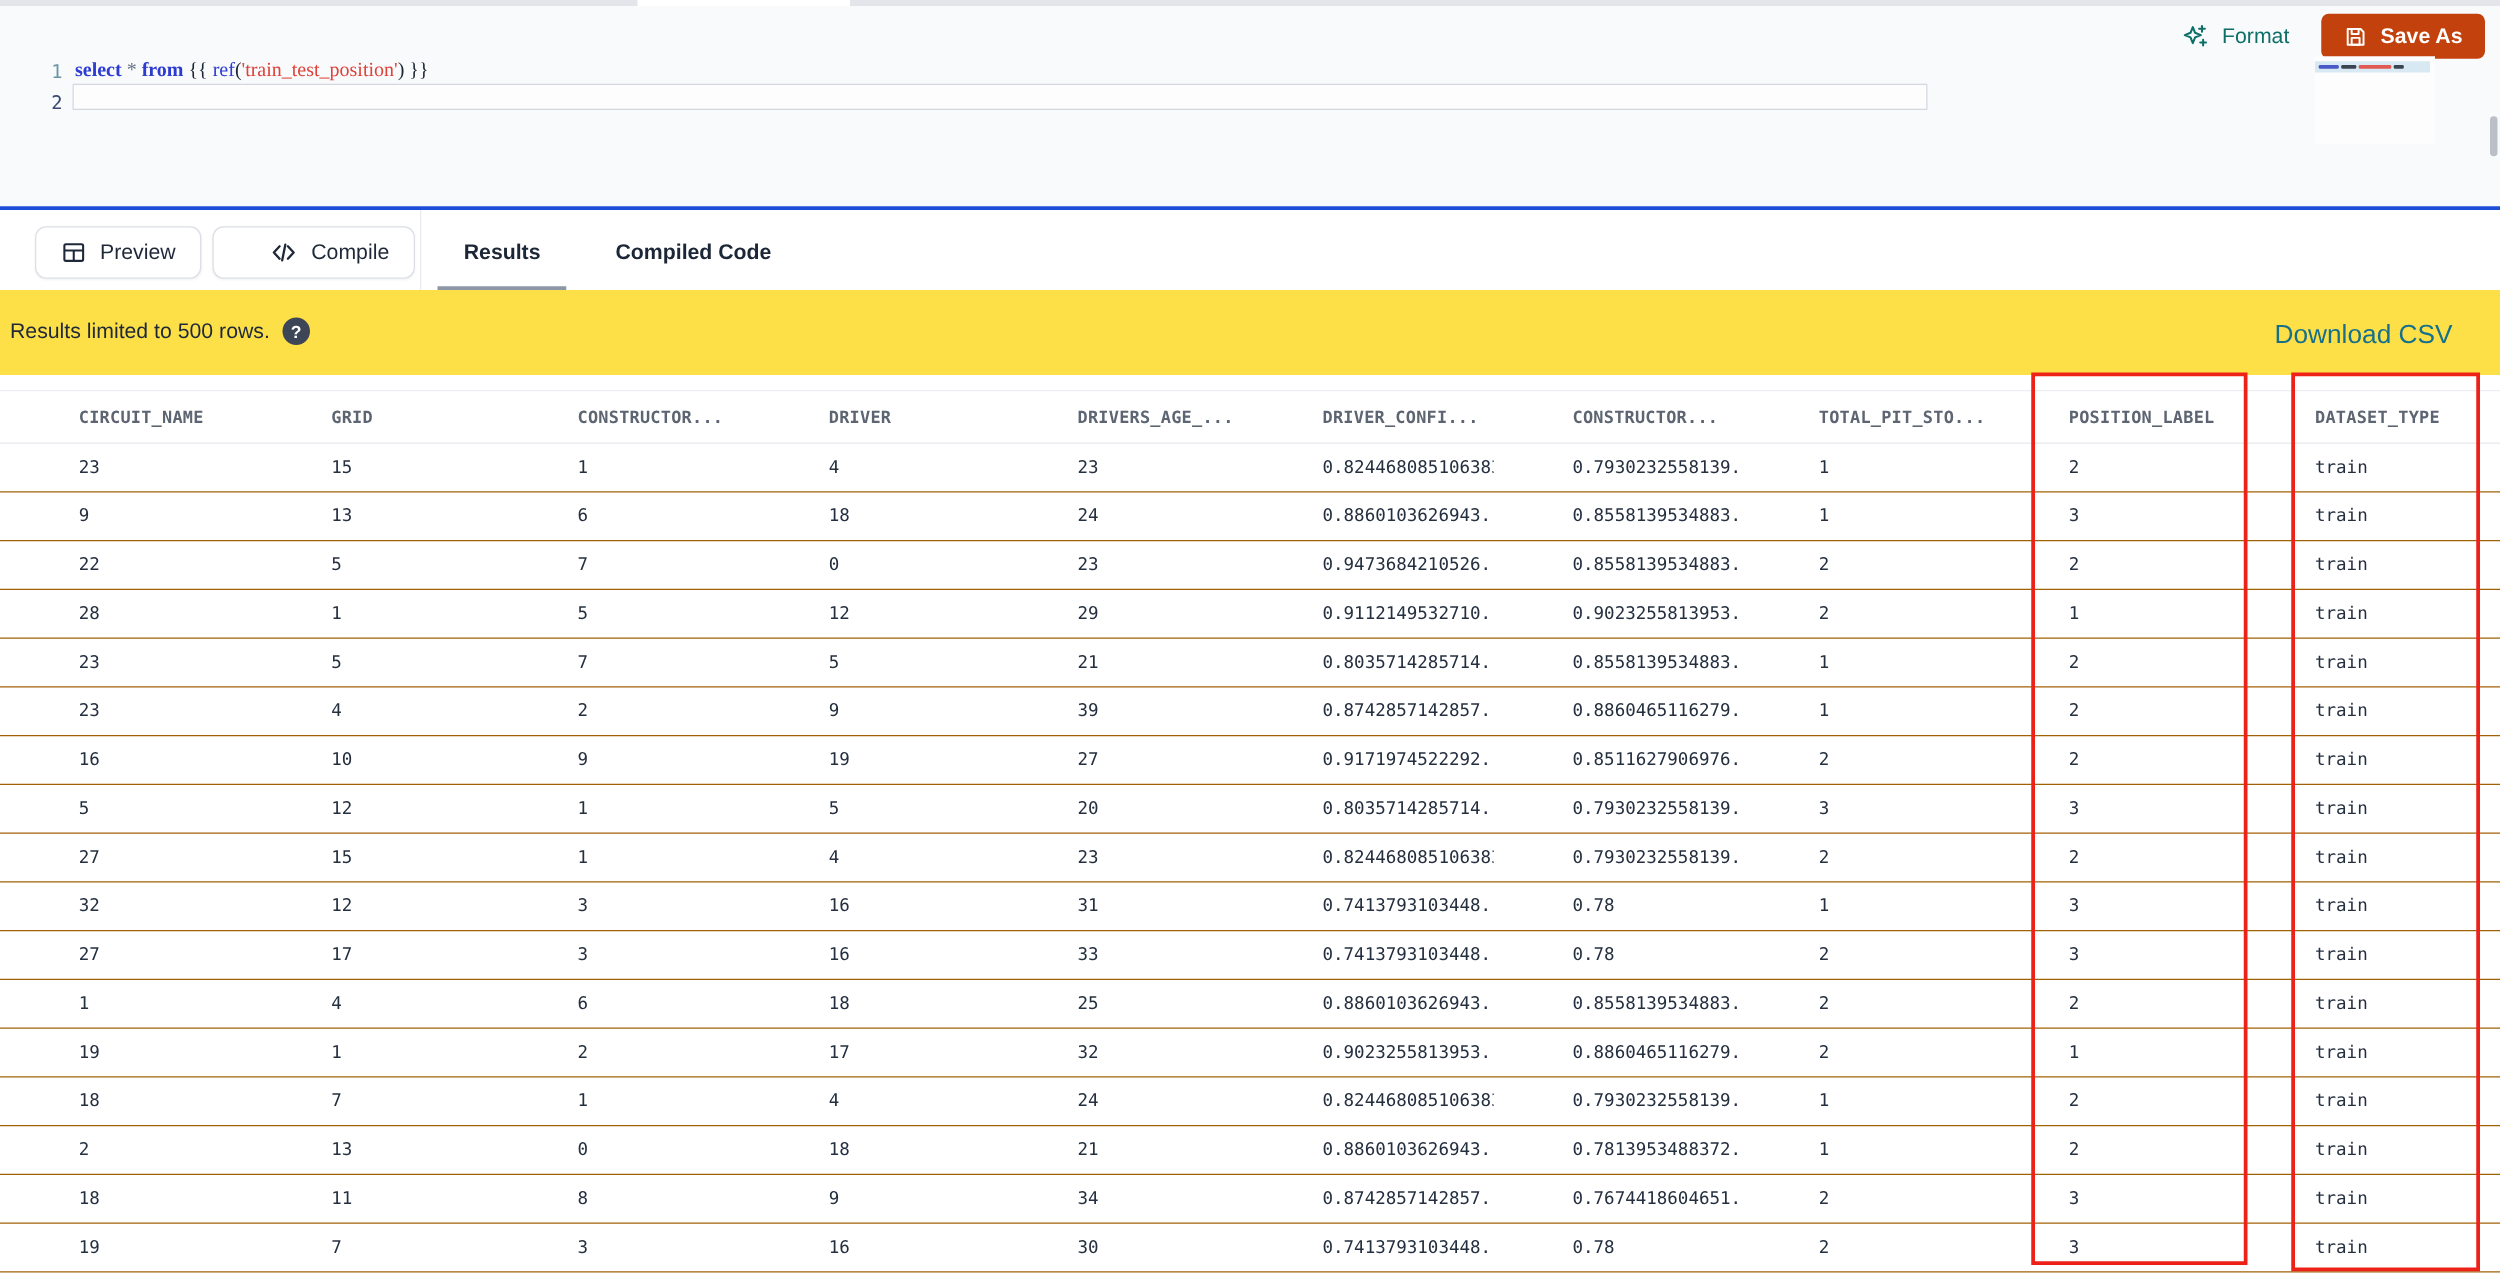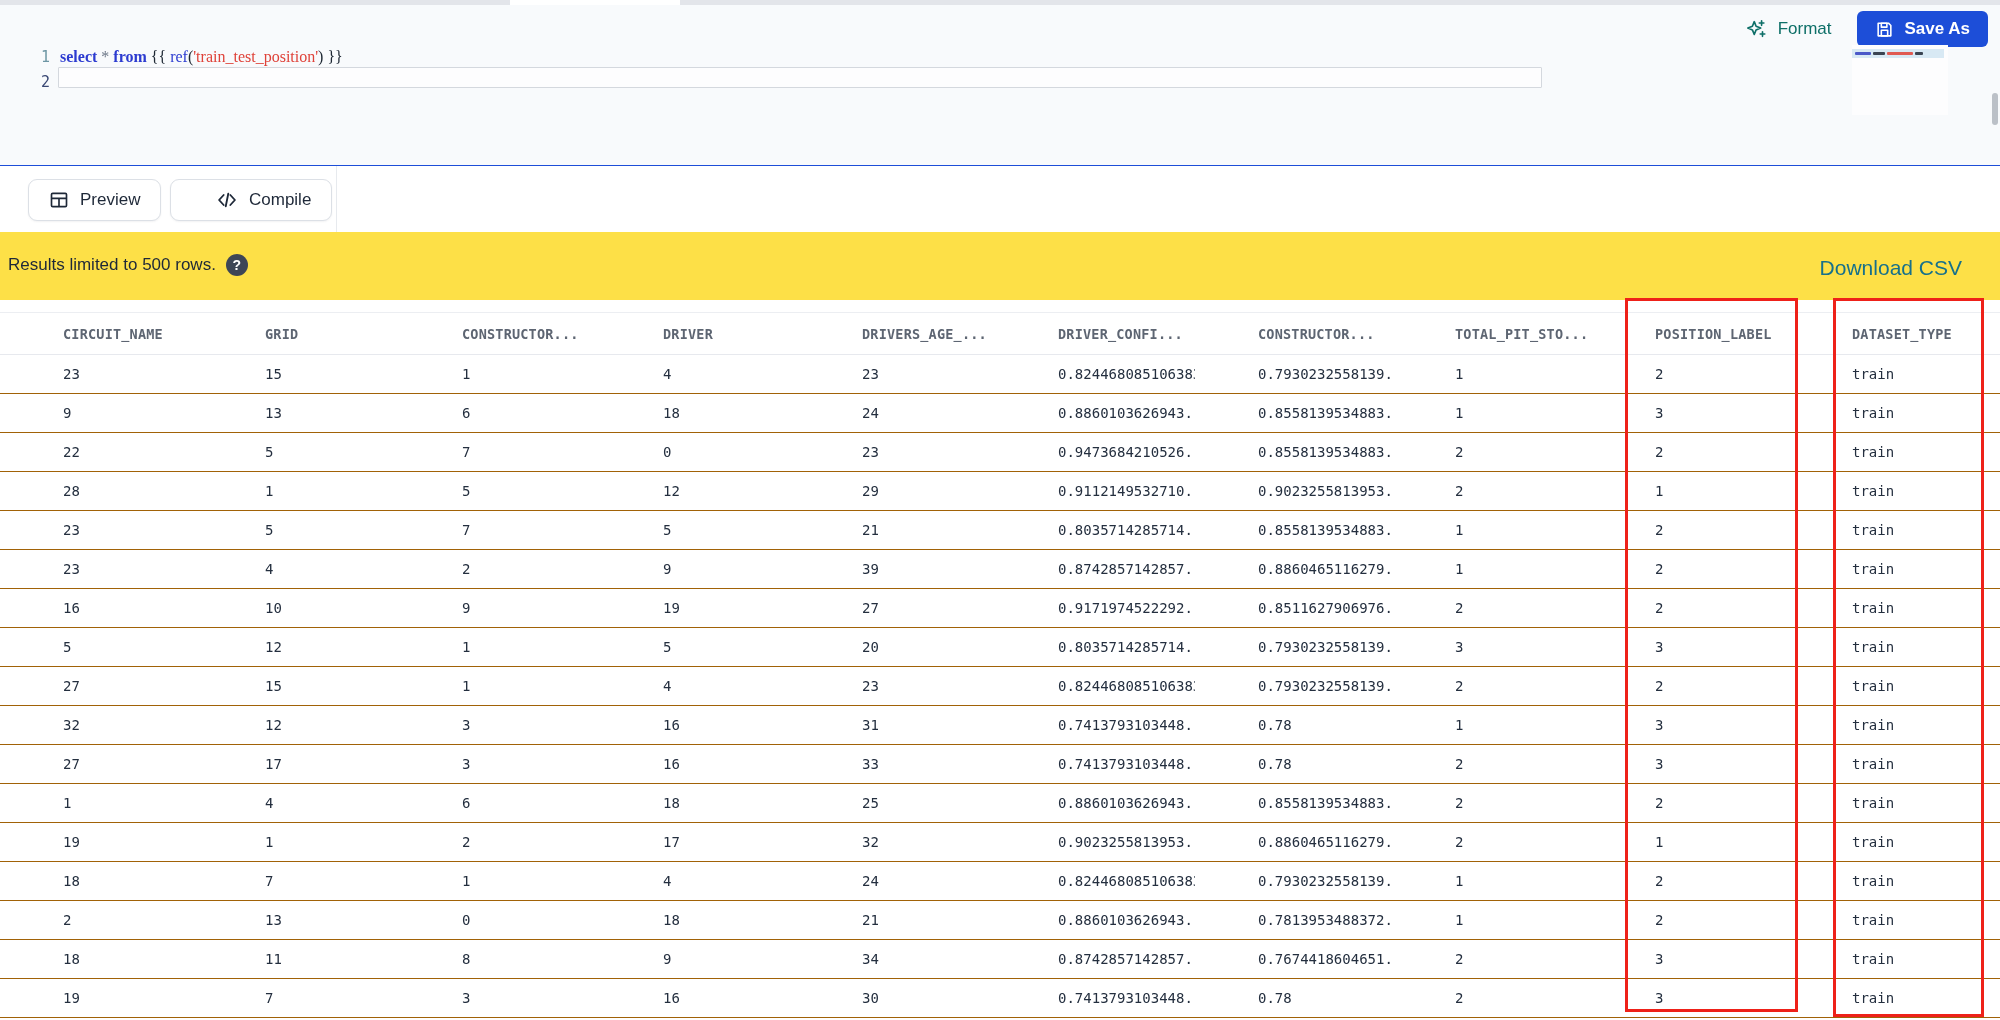--- a/index.html
+++ b/index.html
@@ -11,21 +11,21 @@
   .topstrip { position:absolute; top:0; left:0; width:2000px; height:5px; background:#fff; }
   .topstrip .seg { position:absolute; top:0; height:5px; background:#e3e5ea; }
   .seg.left { left:0; width:510px; }
   .seg.right { left:680px; width:1320px; }
 
   
   .editor { position:absolute; top:5px; left:0; width:2000px; height:160px; background:#f8fafc;padding-left:16px; }
   .editor-actions { position:absolute; top:6px; right:12px; display:flex; align-items:center; gap:26px; }
   .format-btn { display:flex; align-items:center; gap:10px; color:#0e6f68; font-size:17px; cursor:pointer; }
   .format-btn svg { display:block; }
-  .saveas-btn { display:flex; align-items:center; gap:10px; background:#1d4ed8; color:#fff;
+  .saveas-btn { display:flex; align-items:center; gap:10px; background:#c2410c; color:#fff;
                 border:none; border-radius:6px; height:36px; padding:0 18px; font-size:17px;
                 font-weight:700; font-family:"Liberation Sans",sans-serif; cursor:pointer; }
   .gutter { position:absolute; left:24px; top:40px; width:26px; text-align:right;
             font-family:"DejaVu Sans Mono", monospace; font-size:15px; line-height:25px; }
   .ln1 { color:#6d96a4; }
   .ln2 { color:#3a4874; }
   .codeline { position:absolute; left:60px; top:42px; font-family:Liberation Serif, serif;
               font-size:16px; line-height:20px; white-space:pre; }
   .tok-keyword { color:#2c3bd0; font-weight:700; }
   .tok-operator { color:#6c7787; }
@@ -36,21 +36,21 @@
   .line2-box { position:absolute; left:58px; top:62px; width:1484px; height:21px;
                background:#fdfdfe; border:1px solid #d4d8de; border-radius:1px; }
   .minimap { position:absolute; left:1852px; top:40px; width:96px; height:70px; background:#fdfdfe; }
   .minimap .hl { position:absolute; left:0; top:4px; width:92px; height:9px; background:#d8e9f4; }
   .minimap .mseg { position:absolute; top:7px; height:3px; border-radius:1px; }
   .scroll-thumb { position:absolute; left:1992px; top:88px; width:6px; height:32px;
                   background:#9aa1ab; border-radius:3px; opacity:.65; }
 
   
   .toolbar { position:absolute; top:165px; left:0; width:2000px; height:67px; background:#fff;
-             border-top:1px solid #1d4ed8; }
+             border-top:3px solid #1d4ed8; }
   .tool-btn { position:absolute; top:13px; height:42px; display:flex; align-items:center; gap:11px;
               background:#fff; border:1px solid #dce0e6; border-radius:9px; padding:0 20px;
               font-size:17px; font-weight:500; color:#1e2838; font-family:"Liberation Sans",sans-serif;
               box-shadow:0 1px 2px rgba(30,40,56,.06); cursor:pointer; }
   .preview-btn { left:28px; }
   .compile-btn { left:170px;padding-left:45px; }
   .tool-divider { position:absolute; left:336px; top:0; width:1px; height:67px; background:#e7eaee; }
   .tabs { position:absolute; left:350px; top:0; height:67px; display:flex; gap:18px; }
   .tab { position:relative; height:67px; display:flex; align-items:center; padding:0 21px;
          font-size:17px; font-weight:600; color:#1b2636; cursor:pointer; }
@@ -141,20 +141,24 @@
     </button>
     <button class="tool-btn compile-btn">
       <svg width="22" height="20" viewBox="0 0 24 24" fill="none" stroke="#1e2838" stroke-width="2.2" stroke-linecap="round" stroke-linejoin="round">
         <path d="M8 6 L2.5 12 L8 18"></path>
         <path d="M16 6 L21.5 12 L16 18"></path>
         <path d="M13.5 4.5 L10.5 19.5"></path>
       </svg>
       <span>Compile</span>
     </button>
     <div class="tool-divider"></div>
+    <div class="tabs" id="tabs">
+        <div class="tab active">Results</div>
+        <div class="tab">Compiled Code</div>
+      </div>
   </div>
 
   <div class="results-bar">
     <div class="results-info">
       <span>Results limited to 500 rows.</span>
       <span class="help-icon">?</span>
     </div>
     <div class="download-link">Download CSV</div>
   </div>
 

